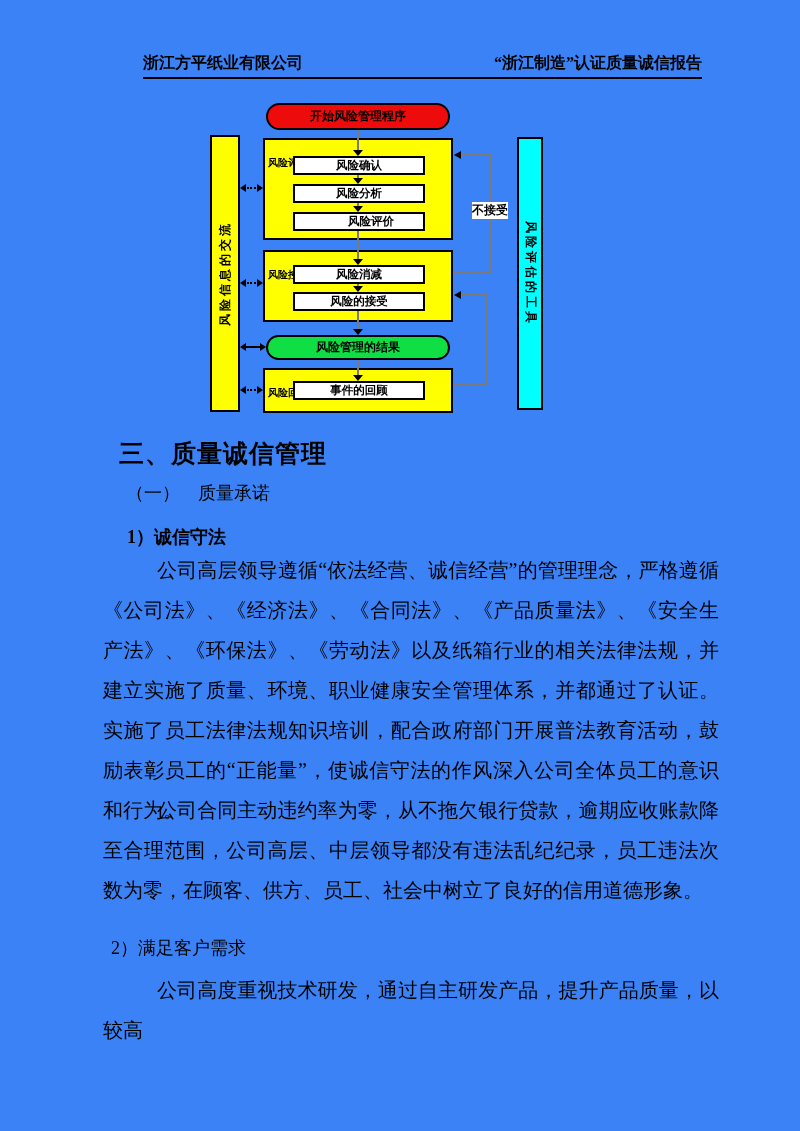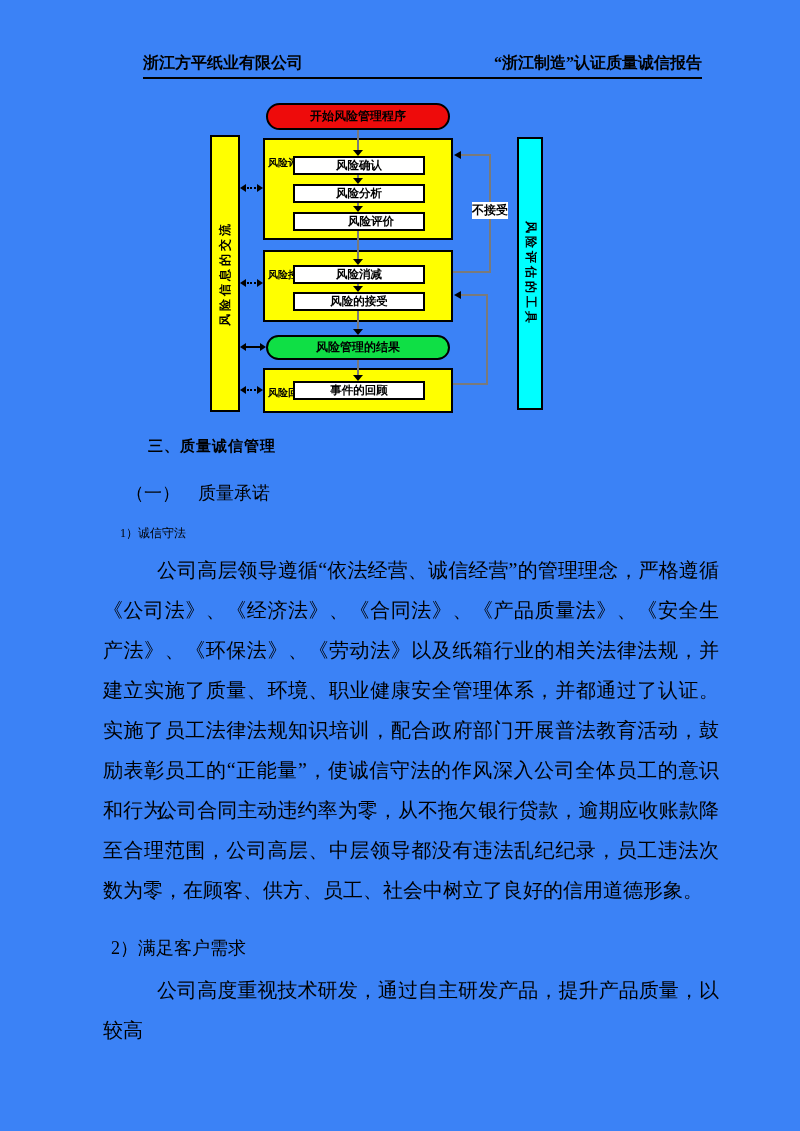--- a/index.html
+++ b/index.html
@@ -66,25 +66,25 @@
   .darrow .mid-dot   { flex:1; border-top:2px dotted #000; margin:0 1px; }
   .darrow .mid-solid { flex:1; border-top:2px solid #000; }
   .gline { position:absolute; background:#7a7a7a; }
   .reject {
     position:absolute; left:472px; top:202px; width:36px; background:#fff;
     font-size:12px; font-weight:bold; text-align:center; z-index:5;
     font-family:"Liberation Sans","DejaVu Sans",sans-serif;
   }
   
   .sec-title {
-    position:absolute; left:119px; top:437px; font-size:15px; font-weight:bold;
-    font-family:"Liberation Sans","DejaVu Sans",sans-serif; letter-spacing:1px;margin-left:29px;
+    position:absolute; left:119px; top:437px; font-size:25px; font-weight:bold;
+    font-family:"Liberation Sans","DejaVu Sans",sans-serif; letter-spacing:1px;
   }
   .sub-title  { position:absolute; left:126px; top:481px; font-size:18px; }
-  .item-title { position:absolute; left:120px; top:525px; font-size:12px; }
+  .item-title { position:absolute; left:127px; top:525px; font-size:18px;font-weight:bold; }
   .item-title2{ position:absolute; left:111px; top:936px; font-size:18px; }
   .para {
     position:absolute; left:103px; width:616px; font-size:20px;
     line-height:40px; text-align:justify; text-indent:54px;
   }
   .p1 { top:550px; }
   .p2 { top:790px; }
   .p3 { top:970px; }
   .pageno {
     position:absolute; left:103px; top:1026px; width:616px; text-align:center;

